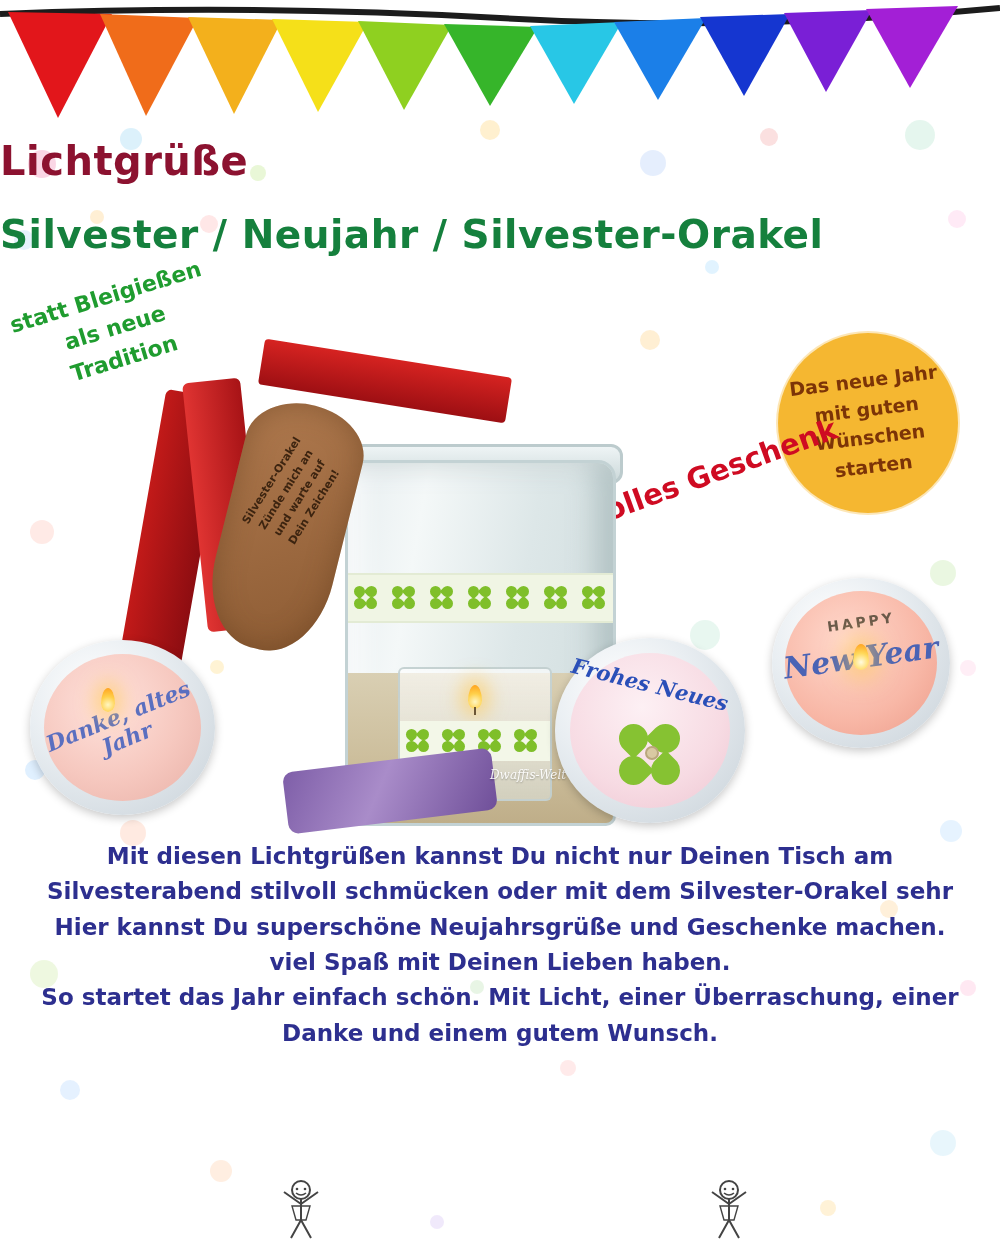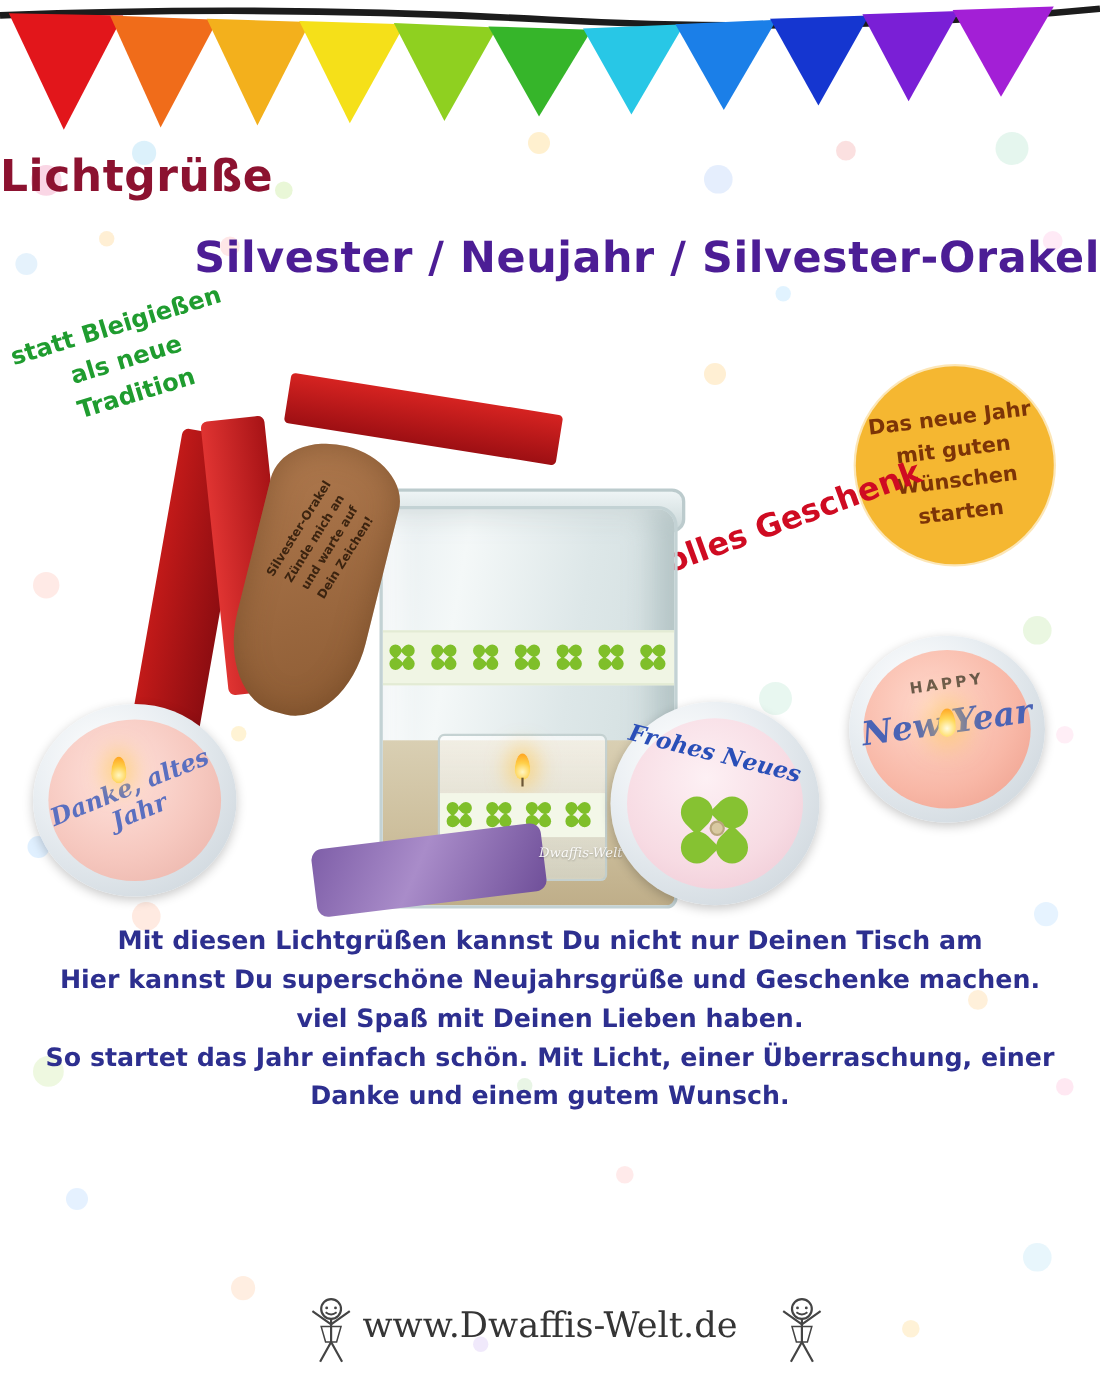--- a/index.html
+++ b/index.html
@@ -49,25 +49,25 @@
     font-weight: bold;
     font-size: 40px;
     color: #8c1230;
     letter-spacing: 0.5px;
   }
   .title2 {
     position: absolute;
     top: 212px;
     left: 0;
     width: 1000px;
-    text-align: right;
+    text-align: left;
     font-family: "DejaVu Sans", sans-serif;
     font-weight: bold;
     font-size: 39px;
-    color: #4c1d95;
+    color: #15803d;
     letter-spacing: 0.5px;
   }
   .subtitle {
     position: absolute;
     top: 290px;
     left: 0;
     width: 1000px;
     text-align: center;
     font-family: "DejaVu Sans", sans-serif;
     font-weight: bold;
@@ -675,38 +675,38 @@
       <div class="tl-wax"></div>
       <div class="tl-happy">HAPPY</div>
       <div class="tl-newyear">New Year</div>
       <div class="flame3"></div>
     </div>
 
   </div>
 
   <div class="body-copy">
     <p>Mit diesen Lichtgrüßen kannst Du nicht nur Deinen Tisch am</p>
+    <p>Silvesterabend stilvoll schmücken oder mit dem Silvester-Orakel sehr</p>
     <p>Hier kannst Du superschöne Neujahrsgrüße und Geschenke machen.</p>
     <p>viel Spaß mit Deinen Lieben haben.</p>
     <p>So startet das Jahr einfach schön. Mit Licht, einer Überraschung, einer</p>
     <p>Danke und einem gutem Wunsch.</p>
   </div>
 
   <svg class="stick-left" viewBox="0 0 58 62">
     <circle cx="29" cy="12" r="9" fill="none" stroke="#444" stroke-width="2"></circle>
     <circle cx="25" cy="11" r="1.3" fill="#444"></circle>
     <circle cx="33" cy="11" r="1.3" fill="#444"></circle>
     <path d="M24 15 Q29 19 34 15" fill="none" stroke="#444" stroke-width="1.6"></path>
     <path d="M29 21 L29 42" stroke="#444" stroke-width="2" fill="none"></path>
     <path d="M29 26 L12 14 M29 26 L46 14" stroke="#444" stroke-width="2" fill="none"></path>
     <path d="M29 42 L19 60 M29 42 L39 60" stroke="#444" stroke-width="2" fill="none"></path>
     <path d="M20 28 L38 28 L34 42 L24 42 Z" fill="none" stroke="#444" stroke-width="1.4"></path>
   </svg>
 
-  <div class="footer-url">www.Dwaffis-Welt.de</div>
 
   <svg class="stick-right" viewBox="0 0 58 62">
     <circle cx="29" cy="12" r="9" fill="none" stroke="#444" stroke-width="2"></circle>
     <circle cx="25" cy="11" r="1.3" fill="#444"></circle>
     <circle cx="33" cy="11" r="1.3" fill="#444"></circle>
     <path d="M24 15 Q29 19 34 15" fill="none" stroke="#444" stroke-width="1.6"></path>
     <path d="M29 21 L29 42" stroke="#444" stroke-width="2" fill="none"></path>
     <path d="M29 26 L12 14 M29 26 L46 14" stroke="#444" stroke-width="2" fill="none"></path>
     <path d="M29 42 L19 60 M29 42 L39 60" stroke="#444" stroke-width="2" fill="none"></path>
     <path d="M20 28 L38 28 L34 42 L24 42 Z" fill="none" stroke="#444" stroke-width="1.4"></path>

